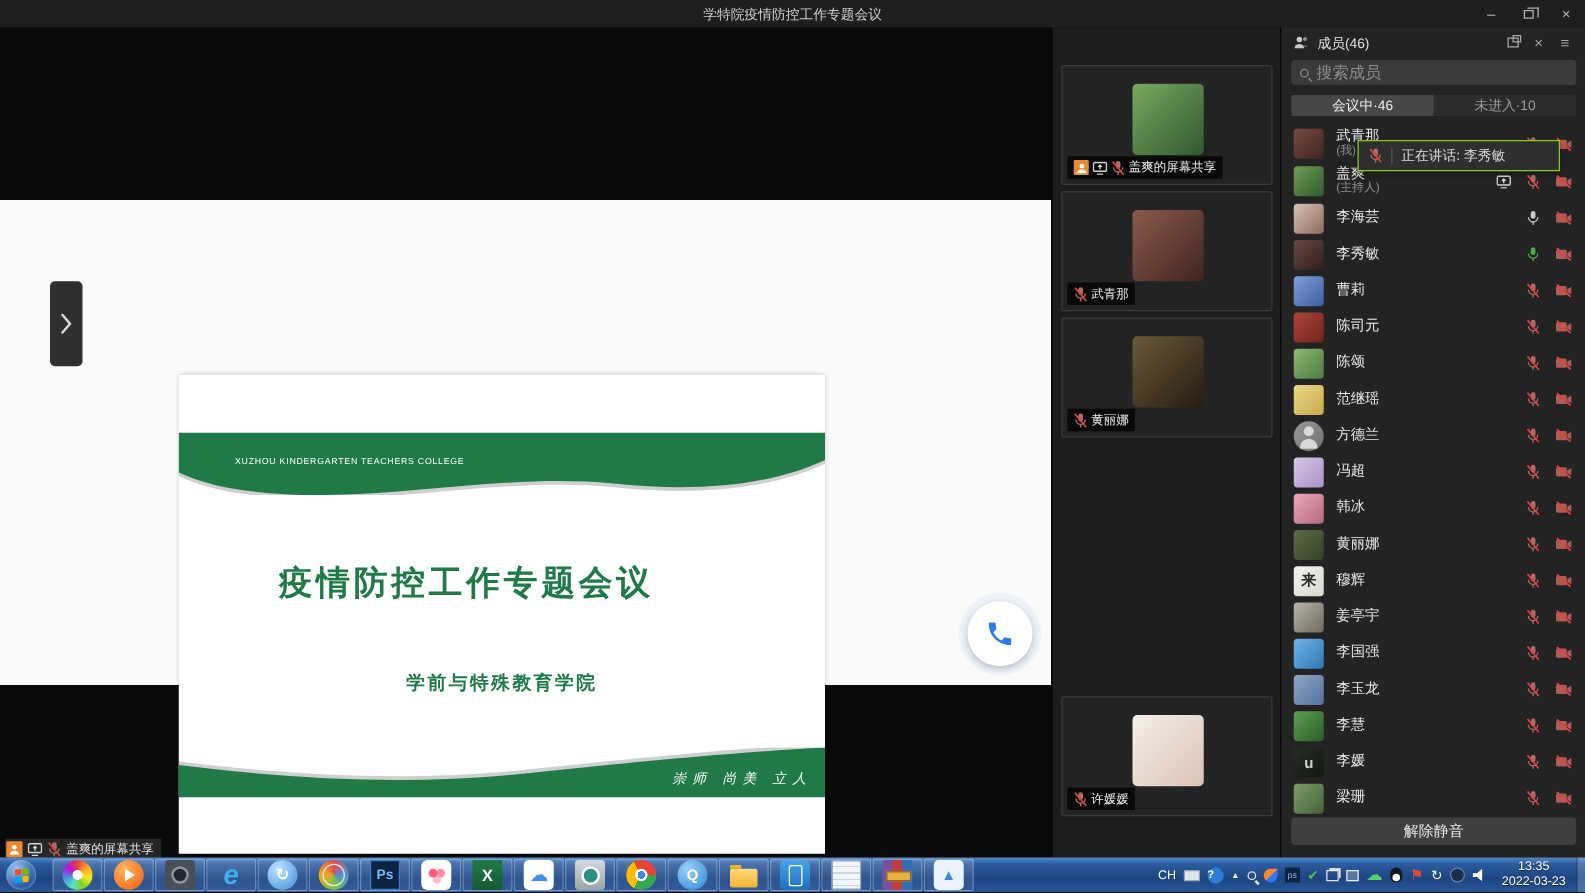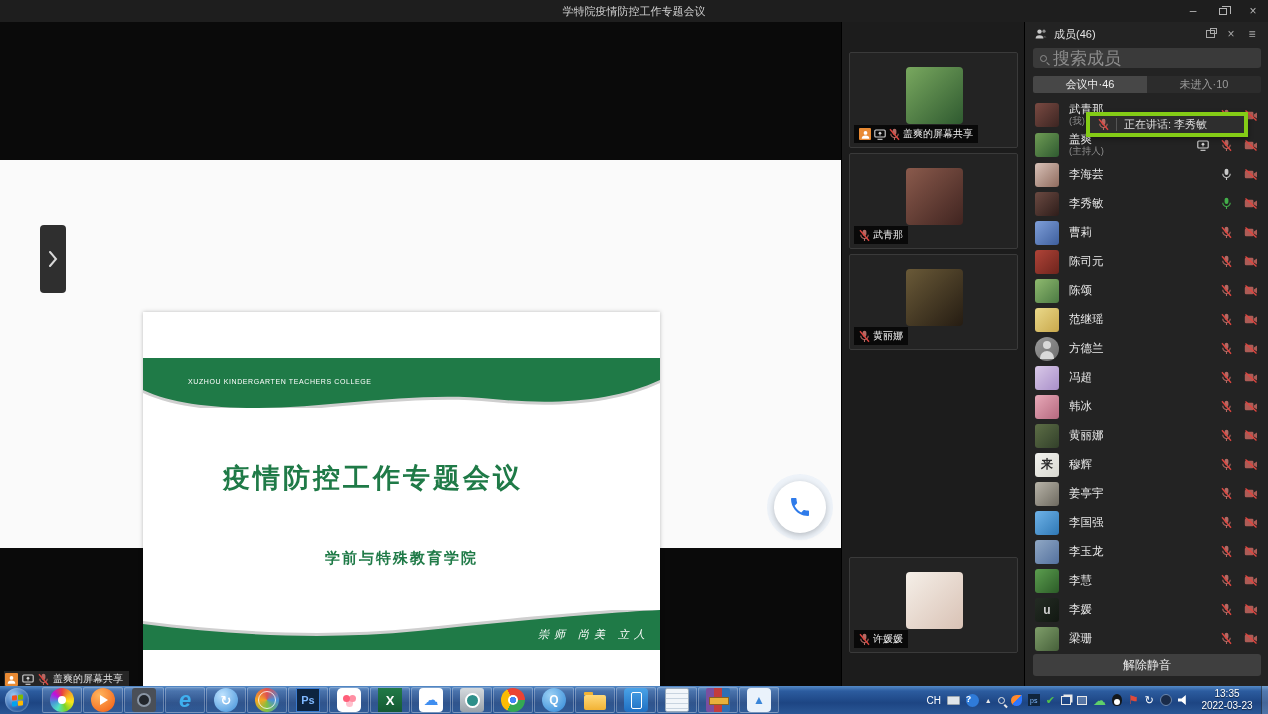--- a/index.html
+++ b/index.html
@@ -11,21 +11,21 @@
   .titlebar{position:absolute;left:0;top:0;width:1268px;height:22px;background:#1e1e1e;display:flex;align-items:center;justify-content:center;}
   .titlebar .tb-title{font-size:11px;color:#cfcfcf;}
   .tb-controls{position:absolute;right:0;top:0;height:22px;display:flex;}
   .tb-btn{width:30px;height:22px;display:flex;align-items:center;justify-content:center;color:#b5b5b5;font-size:12px;cursor:default;}
   .tb-restore-box{width:8px;height:7px;border:1px solid #b5b5b5;position:relative;}
   .tb-restore-box::before{content:"";position:absolute;left:2px;top:-3px;width:8px;height:7px;border:1px solid #b5b5b5;border-bottom:none;border-left:none;}
 
   
   .stage{position:absolute;left:0;top:22px;width:841px;height:664px;background:#0a0a0a;}
   .share-band{position:absolute;left:0;top:138px;width:841px;height:388px;background:#fafafa;}
-  .slide{position:absolute;left:143px;top:152px;width:517px;height:383px;background:#ffffff;box-shadow:0 0 4px rgba(0,0,0,.25);}
+  .slide{position:absolute;left:143px;top:140px;width:517px;height:383px;background:#ffffff;box-shadow:0 0 4px rgba(0,0,0,.25);}
   .slide svg{display:block;}
   .slide .banner{position:absolute;left:0;top:46px;width:517px;height:50px;}
   .slide .college{position:absolute;left:45px;top:66px;font-size:7px;letter-spacing:.6px;color:#fff;}
   .slide .s-title{position:absolute;left:50px;top:148px;width:360px;text-align:center;font-size:27px;font-weight:bold;letter-spacing:3px;color:var(--green);}
   .slide .s-sub{position:absolute;left:0;top:237px;width:100%;text-align:center;font-size:15px;font-weight:bold;letter-spacing:2px;color:var(--green);}
   .slide .s-date{position:absolute;left:0;top:270px;width:100%;text-align:center;font-size:17px;font-weight:bold;color:var(--green);}
   .slide .footer{position:absolute;left:0;top:298px;width:517px;height:40px;}
   .slide .motto{position:absolute;right:10px;top:315px;color:#fff;font-size:11px;font-style:italic;letter-spacing:5px;}
 
   .chevron-toggle{position:absolute;left:40px;top:203px;width:26px;height:68px;background:#2f2f2f;border-radius:4px;display:flex;align-items:center;justify-content:center;cursor:pointer;}
@@ -48,21 +48,21 @@
   .members{position:absolute;left:1024px;top:22px;width:244px;height:664px;background:#232323;border-left:1px solid #000;}
   .mp-header{position:absolute;left:0;top:0;width:100%;height:24px;display:flex;align-items:center;padding:0 8px;gap:5px;}
   .mp-title{font-size:11px;color:#e3e3e3;}
   .mp-header .spacer{flex:1;}
   .mp-hicon{color:#a9a9a9;font-size:12px;display:flex;align-items:center;justify-content:center;width:16px;cursor:pointer;}
   .popout-box{width:9px;height:8px;border:1px solid #a9a9a9;position:relative;}
   .popout-box::after{content:"";position:absolute;right:-3px;top:-3px;width:5px;height:4px;border:1px solid #a9a9a9;}
   .mp-search{position:absolute;left:8px;top:26px;width:228px;height:20px;background:#3a3a3a;border-radius:3px;display:flex;align-items:center;padding:0 7px;gap:6px;cursor:text;}
   .mag{width:7px;height:7px;border:1.4px solid #8d8d8d;border-radius:50%;position:relative;flex:none;}
   .mag::after{content:"";position:absolute;left:6px;top:6px;width:4px;height:1.4px;background:#8d8d8d;transform:rotate(45deg);transform-origin:0 0;}
-  .mp-search .ph{font-size:17px;color:#8d8d8d;}
+  .mp-search .ph{font-size:13px;color:#8d8d8d;}
   .mp-tabs{position:absolute;left:8px;top:54px;width:228px;height:17px;display:flex;border-radius:2px;overflow:hidden;}
   .mp-tab{flex:1;display:flex;align-items:center;justify-content:center;font-size:11px;cursor:pointer;}
   .mp-tab.active{background:#474747;color:#efefef;}
   .mp-tab.inactive{background:#2c2c2c;color:#9a9a9a;}
   .m-list{position:absolute;left:0;top:78px;width:100%;}
   .m-row{position:relative;height:29px;display:flex;align-items:center;padding-left:10px;cursor:pointer;}
   .m-row.two{height:30px;}
   .m-avatar{width:24px;height:24px;border-radius:3px;flex:none;display:flex;align-items:center;justify-content:center;overflow:hidden;}
   .m-avatar.round{border-radius:50%;position:relative;}
   .m-avatar.round::before{content:"";width:8px;height:8px;border-radius:50%;background:#d9d9d9;position:absolute;top:4px;}
@@ -76,21 +76,21 @@
   .ic-mic.muted{color:#b36a64;}
   .ic-mic.on{color:#c9c9c9;}
   .ic-mic.speaking{color:#43b04a;}
   .ic-mic .slash{stroke:#e0453f;stroke-width:1.4;display:none;}
   .ic-mic.muted .slash{display:inline;}
   .ic-cam{display:inline-flex;color:#ad5c56;cursor:pointer;}
   .ic-cam .slash{stroke:#e0453f;stroke-width:1.4;}
   .mic .cap{fill:currentColor;}
   .mic .arc,.mic .stem{stroke:currentColor;fill:none;stroke-width:1.1;}
   .cam .body{fill:currentColor;}
-  .speak-toast{position:absolute;left:61px;top:90px;width:162px;height:25px;background:#2e2e2e;border:4px solid #84cc16;box-shadow:0 2px 5px rgba(0,0,0,.4);display:flex;align-items:center;gap:7px;padding:0 8px;z-index:5;}
+  .speak-toast{position:absolute;left:61px;top:90px;width:162px;height:25px;background:#2e2e2e;border:1px solid #84cc16;box-shadow:0 2px 5px rgba(0,0,0,.4);display:flex;align-items:center;gap:7px;padding:0 8px;z-index:5;}
   .speak-toast .vdiv{width:1px;height:13px;background:#555;}
   .speak-toast .txt{font-size:11px;color:#dedede;white-space:nowrap;}
   .unmute-btn{position:absolute;left:8px;top:632px;width:228px;height:22px;background:#3f3f3f;border-radius:3px;display:flex;align-items:center;justify-content:center;font-size:12px;color:#e9e9e9;cursor:pointer;}
 
   
   .taskbar{position:absolute;left:0;top:686px;width:1268px;height:28px;background:linear-gradient(#548ac7 0%,#2c5c9f 18%,#1d4583 60%,#2a5796 100%);}
   .start-orb{position:absolute;left:5px;top:2px;width:24px;height:24px;border-radius:50%;background:radial-gradient(circle at 35% 30%,#9cc9f5,#2b62ad 60%,#123a72);display:flex;align-items:center;justify-content:center;cursor:pointer;box-shadow:inset 0 0 3px rgba(255,255,255,.6);}
   .orb-flag{width:11px;height:11px;display:grid;grid-template-columns:1fr 1fr;grid-template-rows:1fr 1fr;gap:1px;transform:skewY(-6deg);}
   .orb-flag i{border-radius:1px;}
   .orb-flag i:nth-child(1){background:#f25022;}.orb-flag i:nth-child(2){background:#7fba00;}

